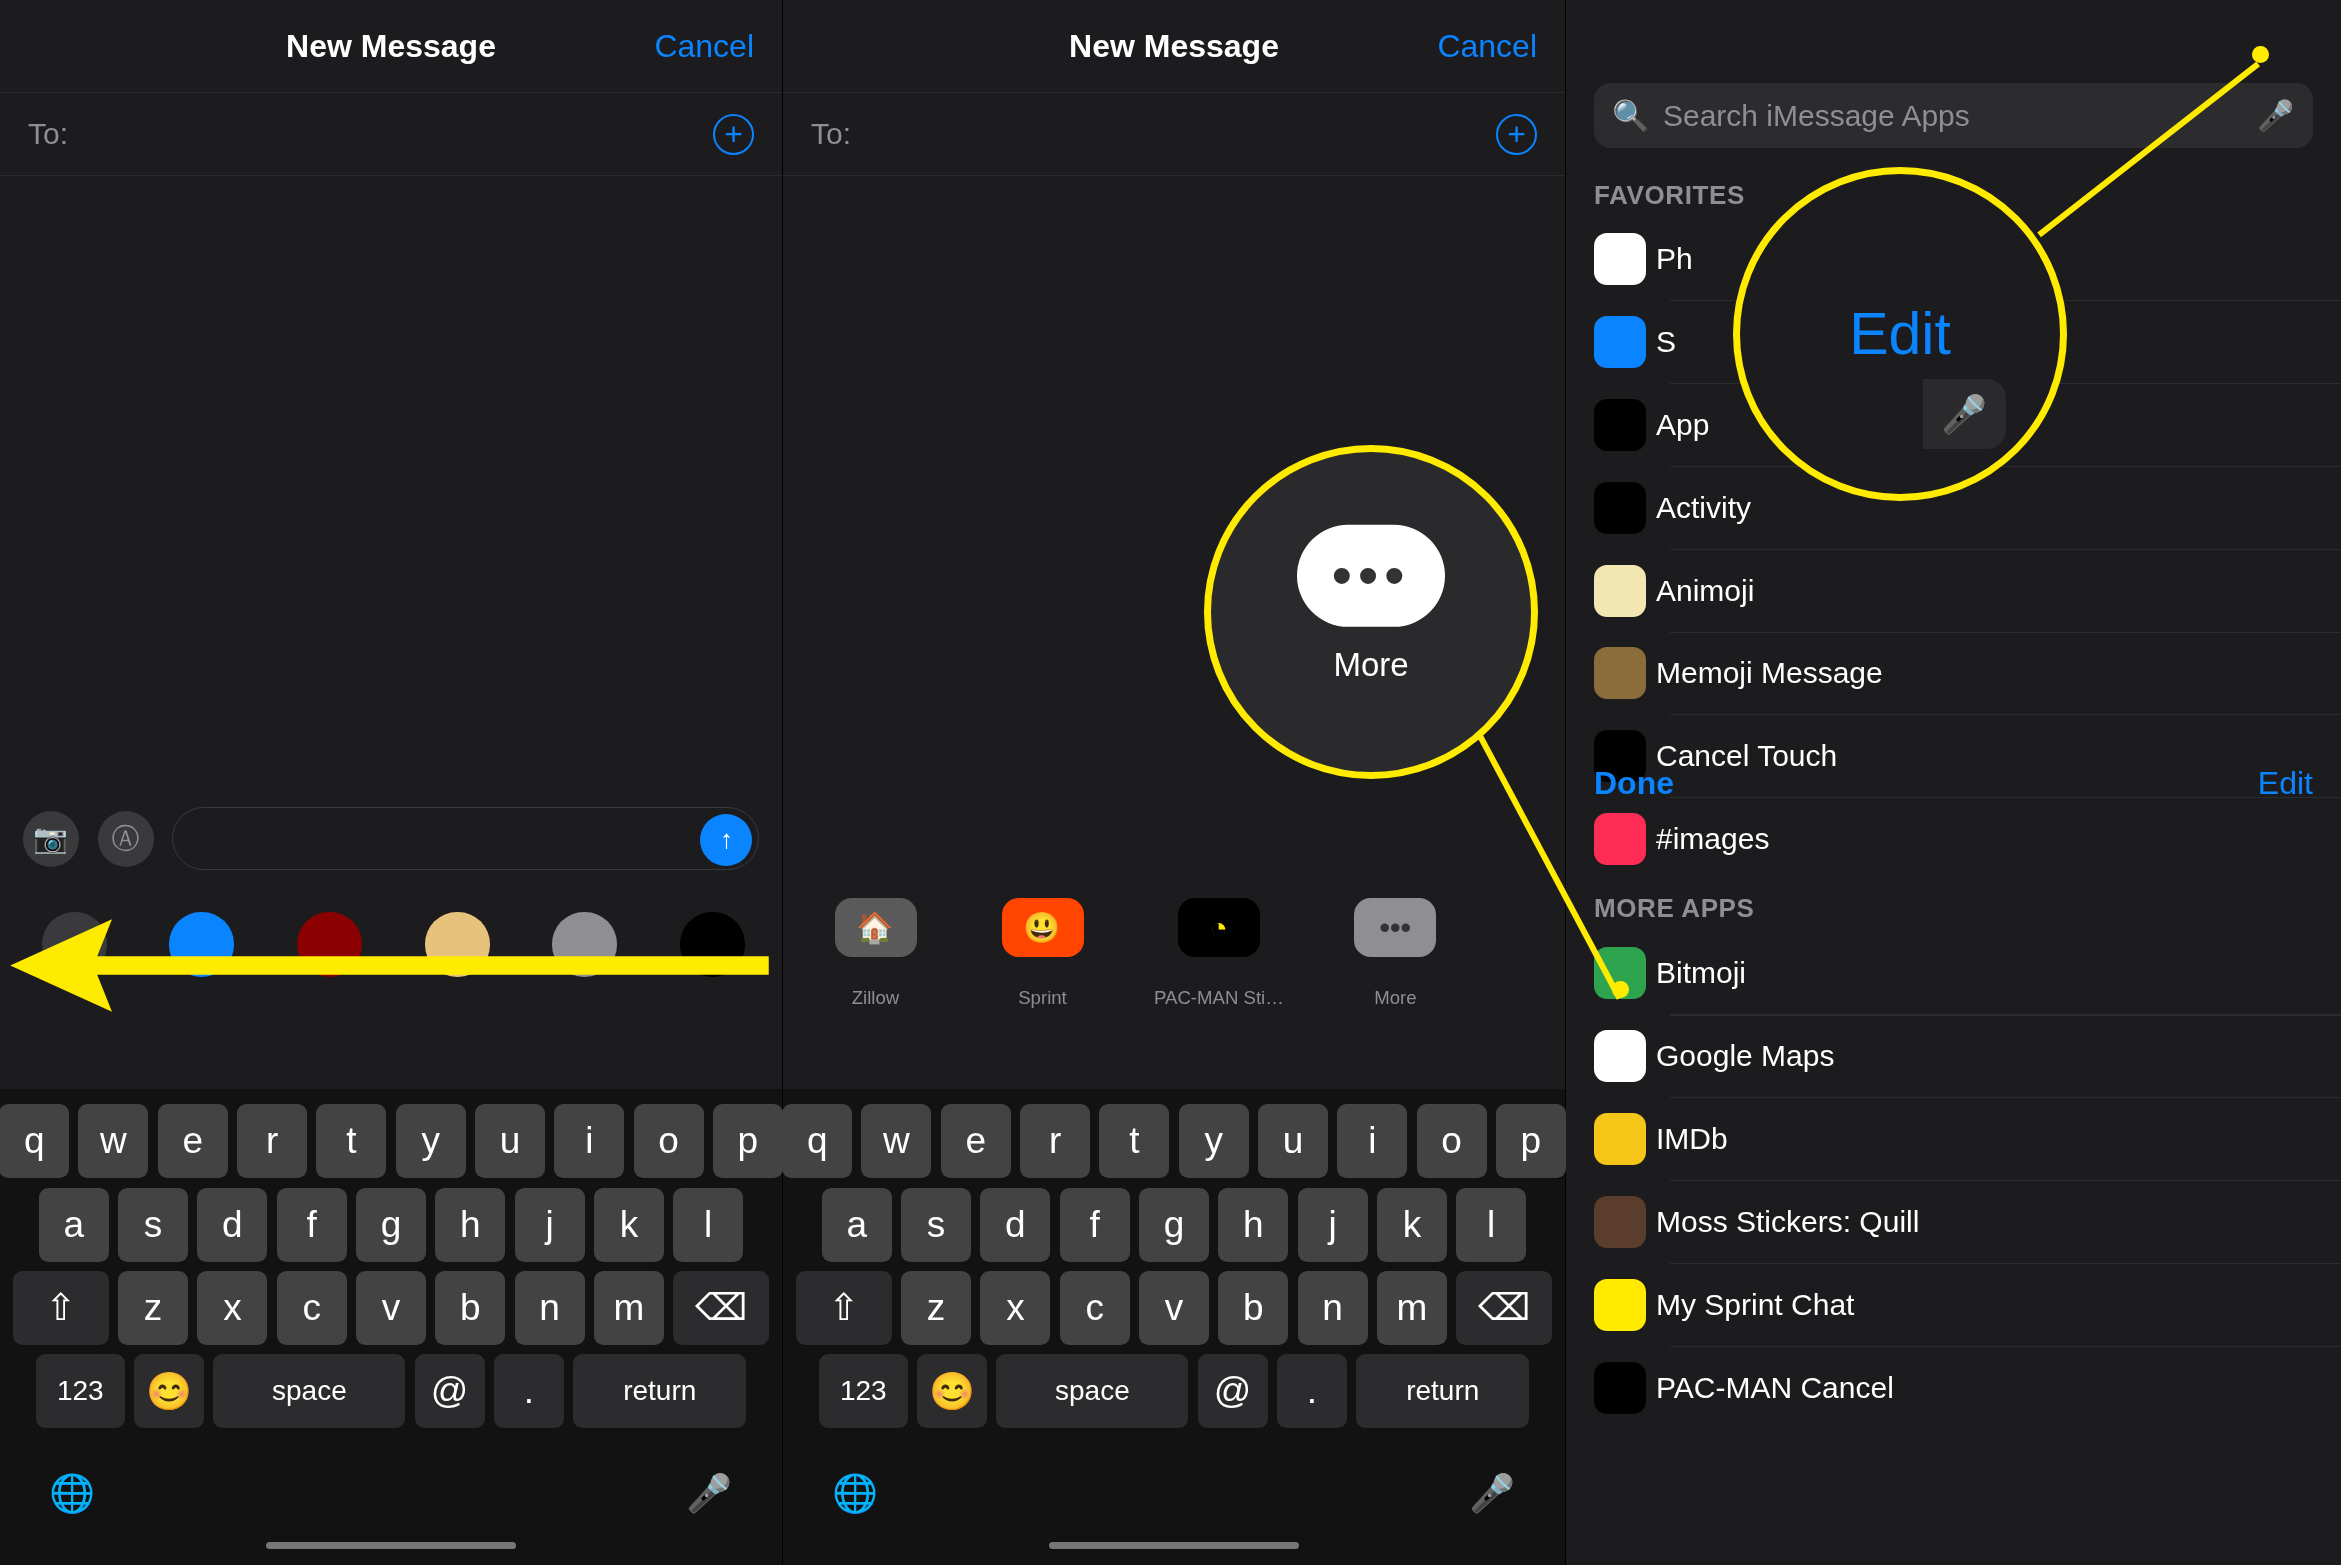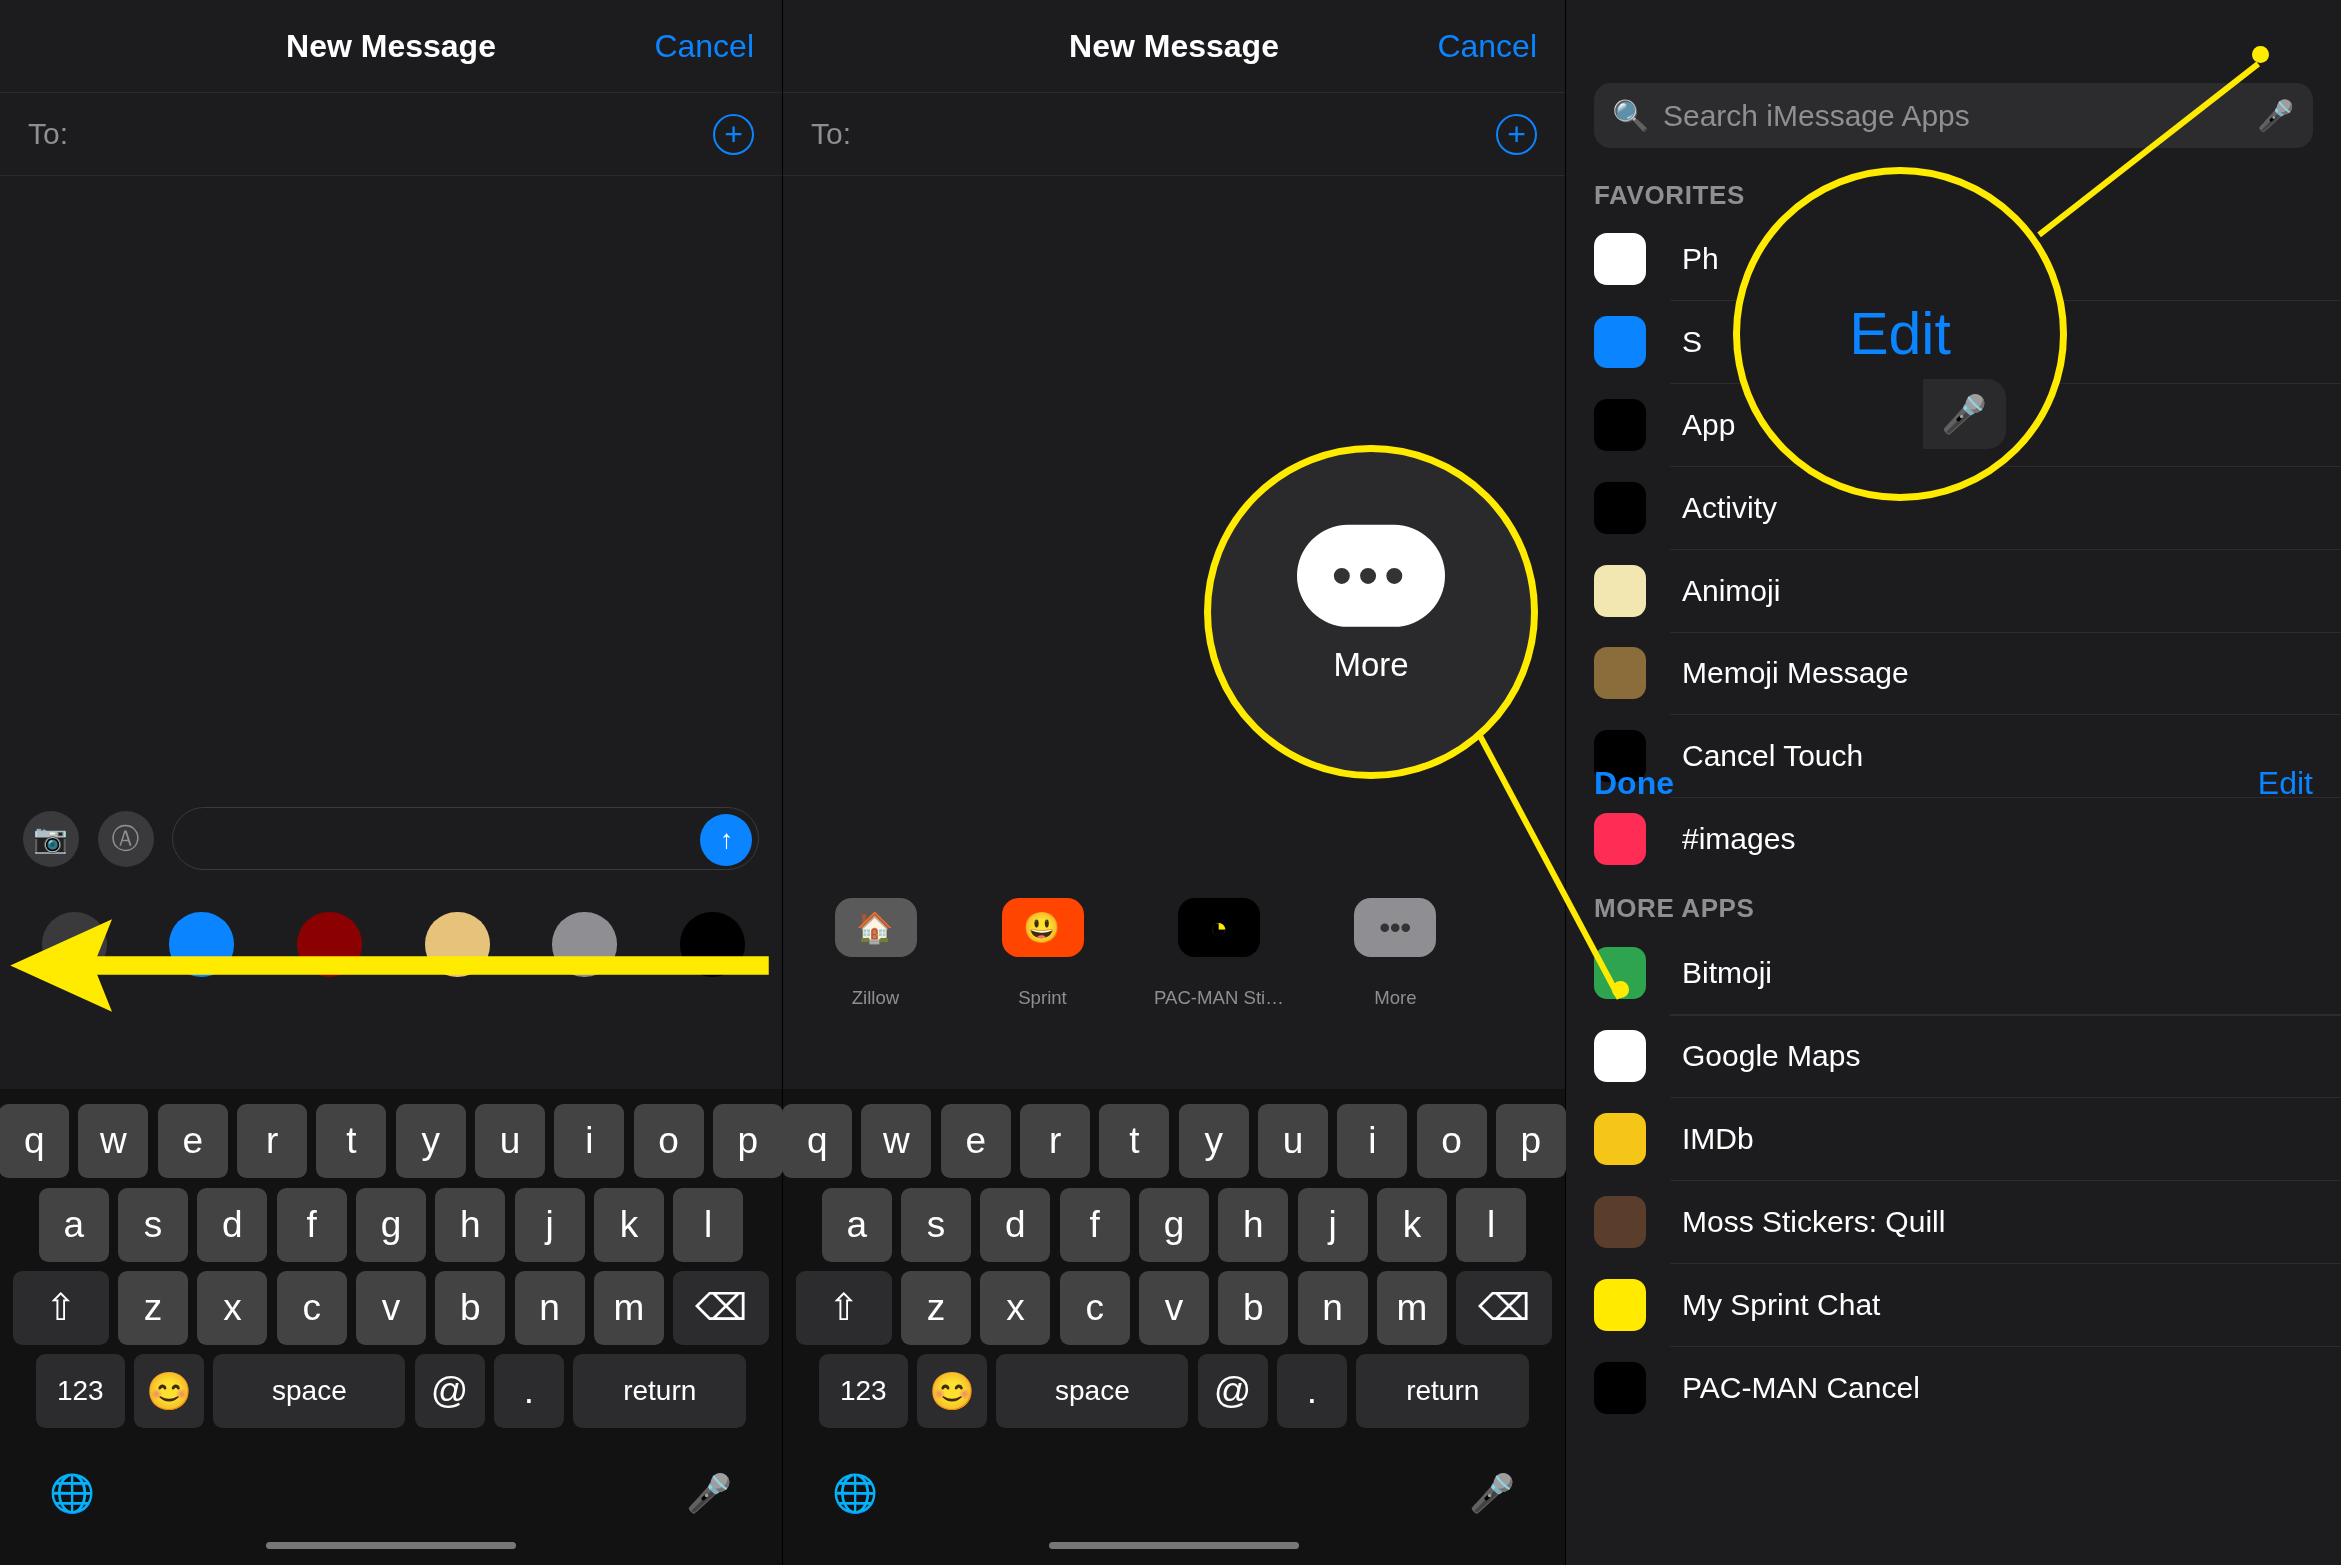--- a/index.html
+++ b/index.html
@@ -236,21 +236,21 @@
     padding: 13px 28px 7.4px;
     font-size: 26px;
     color: #8e8e93;
     font-weight: 600;
     letter-spacing: 0.6px;
   }
   .list-row {
     display:flex; align-items:center;
     padding: 0 28px;
     height: 82px;
-    gap: 36px;
+    gap: 10px;
   }
   .list-sep { height: 0.9px; background:#2c2c2e; margin-left: 104px; }
   .row-icon {
     width:52px; height:52px; border-radius:13px;
     display:flex; align-items:center; justify-content:center;
     font-size: 26px;
     color:#fff;
     flex-shrink:0;
   }
   .row-label { font-size: 30px; color:#fff; }

